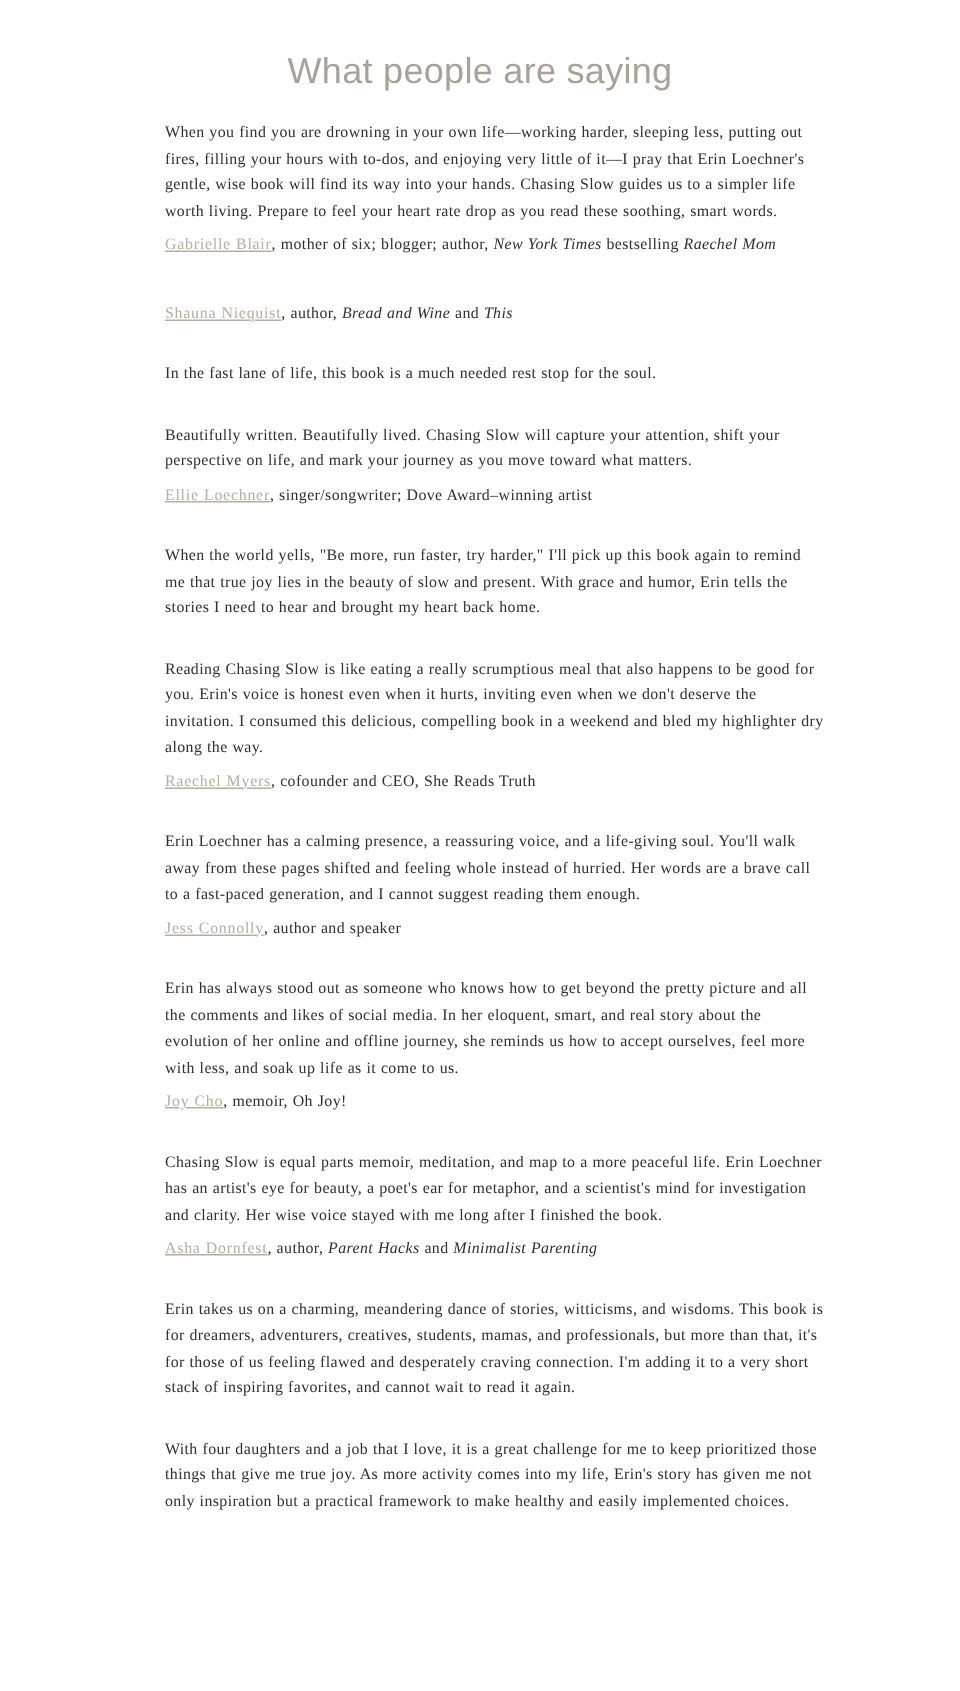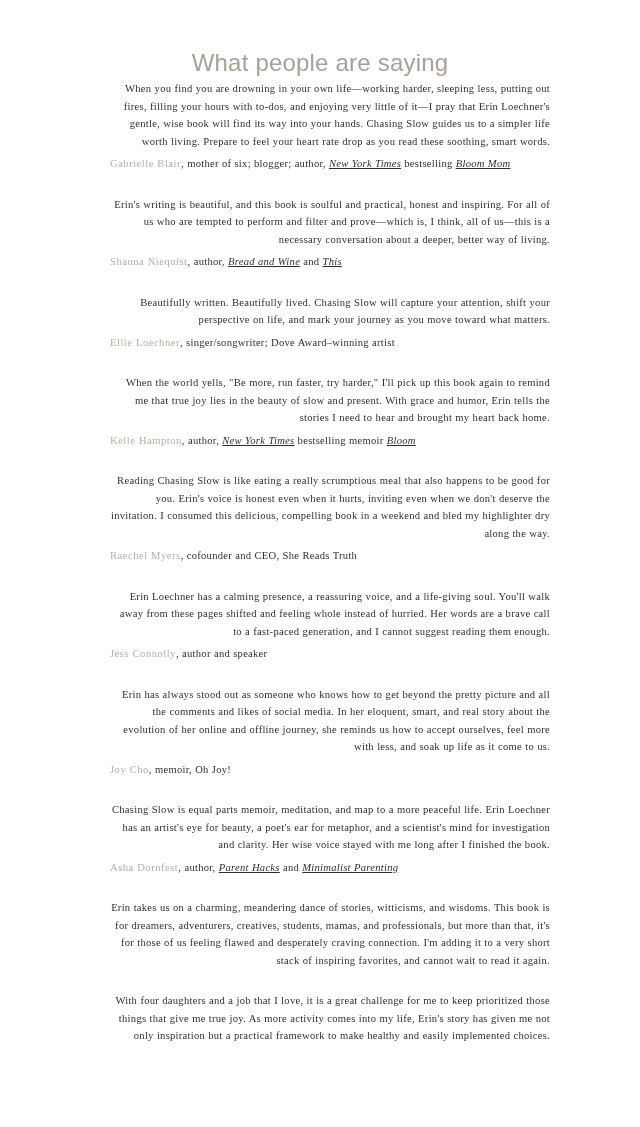--- a/index.html
+++ b/index.html
@@ -25,21 +25,21 @@
 
   .page-title {
     color: #a9a096;
     font-family: "Liberation Sans", sans-serif;
     font-weight: 300;
     font-size: 24px;
     line-height: 28px;
     letter-spacing: 0.2px;
     text-align: center;
     margin: 0;
-    padding-top: 49px;
+    padding-top: 34px;
     padding-bottom: 0;
   }
 
   .testimonials {
     margin: 0;
     padding: 0;
     list-style: none;
     position: absolute;
     top: 80px;
     left: 110px;
@@ -51,75 +51,74 @@
     padding: 0;
   }
 
   .quote {
     margin: 0;
     color: #2f2f33;
     font-family: "Liberation Serif", serif;
     font-size: 10.6px;
     line-height: 17.5px;
     letter-spacing: 0.26px;
-    text-align: right;
+    text-align: left;
     word-spacing: 0.3px;
   }
 
   .attribution {
     margin: 0;
     padding-top: 5px;
     color: #2f2f33;
     font-family: "Liberation Serif", serif;
     font-size: 10.6px;
     line-height: 17.5px;
     letter-spacing: 0.26px;
     word-spacing: 0.3px;
   }
 
   .attribution .who {
     color: #b7ada1;
     letter-spacing: 0.5px;
+    text-decoration: underline;
   }
 
   .attribution .role {
     color: #2f2f33;
   }
 
   .attribution em,
   .quote em {
     font-style: italic;
-    text-decoration: underline;
   }
 </style>
 </head>
 <body>
 
 <div class="page">
 
   <h1 class="page-title">What people are saying</h1>
 
   <ul class="testimonials">
       <li class="testimonial">
         <p class="quote">When you find you are drowning in your own life—working harder, sleeping less, putting out fires, filling your hours with to-dos, and enjoying very little of it—I pray that Erin Loechner's gentle, wise book will find its way into your hands. Chasing Slow guides us to a simpler life worth living. Prepare to feel your heart rate drop as you read these soothing, smart words.</p>
-        <p class="attribution"><span class="who">Gabrielle Blair</span><span class="role">, mother of six; blogger; author, </span><em class="role">New York Times</em><span class="role"> bestselling </span><em class="role">Bloom Mom</em></p>
+        <p class="attribution"><span class="who">Gabrielle Blair</span><span class="role">, mother of six; blogger; author, </span><em class="role">New York Times</em><span class="role"> bestselling </span><em class="role">Raechel Mom</em></p>
       </li>
       <li class="testimonial">
-        <p class="quote">Erin's writing is beautiful, and this book is soulful and practical, honest and inspiring. For all of us who are tempted to perform and filter and prove—which is, I think, all of us—this is a necessary conversation about a deeper, better way of living.</p>
         <p class="attribution"><span class="who">Shauna Niequist</span><span class="role">, author, </span><em class="role">Bread and Wine</em><span class="role"> and </span><em class="role">This</em></p>
       </li>
       <li class="testimonial">
+        <p class="quote">In the fast lane of life, this book is a much needed rest stop for the soul.</p>
       </li>
       <li class="testimonial">
         <p class="quote">Beautifully written. Beautifully lived. Chasing Slow will capture your attention, shift your perspective on life, and mark your journey as you move toward what matters.</p>
         <p class="attribution"><span class="who">Ellie Loechner</span><span class="role">, singer/songwriter; Dove Award–winning artist</span></p>
       </li>
       <li class="testimonial">
         <p class="quote">When the world yells, "Be more, run faster, try harder," I'll pick up this book again to remind me that true joy lies in the beauty of slow and present. With grace and humor, Erin tells the stories I need to hear and brought my heart back home.</p>
-        <p class="attribution"><span class="who">Kelle Hampton</span><span class="role">, author, </span><em class="role">New York Times</em><span class="role"> bestselling memoir </span><em class="role">Bloom</em></p>
       </li>
       <li class="testimonial">
         <p class="quote">Reading Chasing Slow is like eating a really scrumptious meal that also happens to be good for you. Erin's voice is honest even when it hurts, inviting even when we don't deserve the invitation. I consumed this delicious, compelling book in a weekend and bled my highlighter dry along the way.</p>
         <p class="attribution"><span class="who">Raechel Myers</span><span class="role">, cofounder and CEO, She Reads Truth</span></p>
       </li>
       <li class="testimonial">
         <p class="quote">Erin Loechner has a calming presence, a reassuring voice, and a life-giving soul. You'll walk away from these pages shifted and feeling whole instead of hurried. Her words are a brave call to a fast-paced generation, and I cannot suggest reading them enough.</p>
         <p class="attribution"><span class="who">Jess Connolly</span><span class="role">, author and speaker</span></p>
       </li>
       <li class="testimonial">

